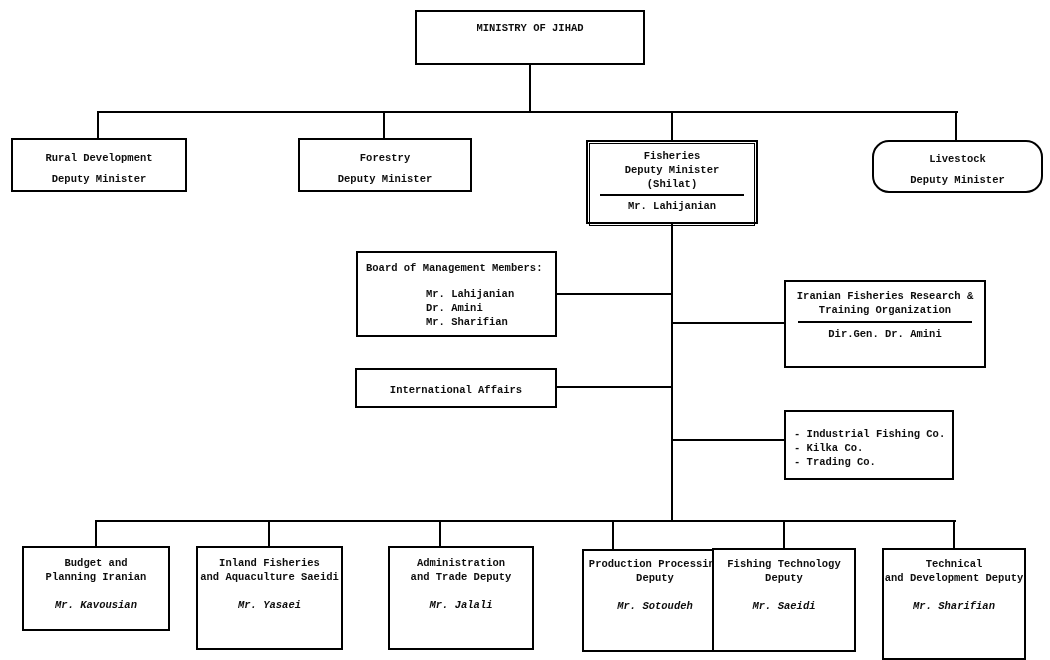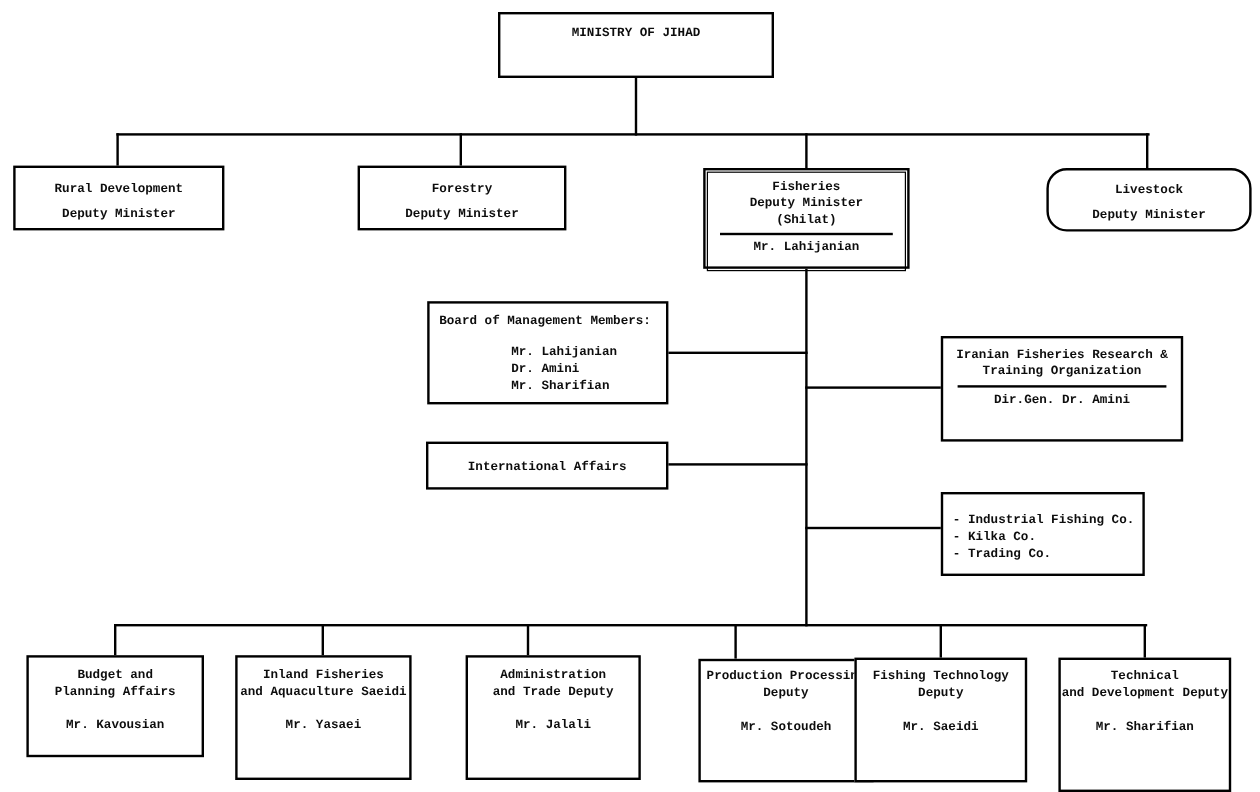--- a/index.html
+++ b/index.html
@@ -17,21 +17,21 @@
     border: 2px solid #000;
     background: #fff;
     box-sizing: border-box;
     font-size: 10.5px;
   }
   .center { text-align: center; }
   .line { height: 14px; line-height: 14px; white-space: pre; }
   .tall-line { height: 15px; line-height: 15px; }
   .gap7 { margin-top: 7px; }
   .gap12 { margin-top: 12px; }
-  .gap14 { margin-top: 14px; }
+  .gap14 { margin-top: 14px; font-style: italic; }
   .divider {
     border: 0;
     border-top: 2px solid #000;
     margin: 3px 10px;
   }
   .double-inner {
     border: 1px solid #000;
     margin: 1px;
     height: calc(100% - 4px);
     padding-top: 5px;
@@ -115,21 +115,21 @@
 </div>
 
 <div class="node" style="left:784px;top:410px;width:170px;height:70px;padding:15px 0 0 8px;">
   <div class="line">- Industrial Fishing Co.</div>
   <div class="line">- Kilka Co.</div>
   <div class="line">- Trading Co.</div>
 </div>
 
 <div class="node center" style="left:22px;top:546px;width:148px;height:85px;padding-top:8px;">
   <div class="line">Budget and</div>
-  <div class="line">Planning Affairs</div>
+  <div class="line">Planning Iranian</div>
   <div class="line gap14">Mr. Kavousian</div>
 </div>
 
 <div class="node center" style="left:196px;top:546px;width:147px;height:104px;padding-top:8px;">
   <div class="line">Inland Fisheries</div>
   <div class="line">and Aquaculture Saeidi</div>
   <div class="line gap14">Mr. Yasaei</div>
 </div>
 
 <div class="node center" style="left:367px;top:546px;width:146px;height:104px;padding-top:8px;margin-left:21px;">

